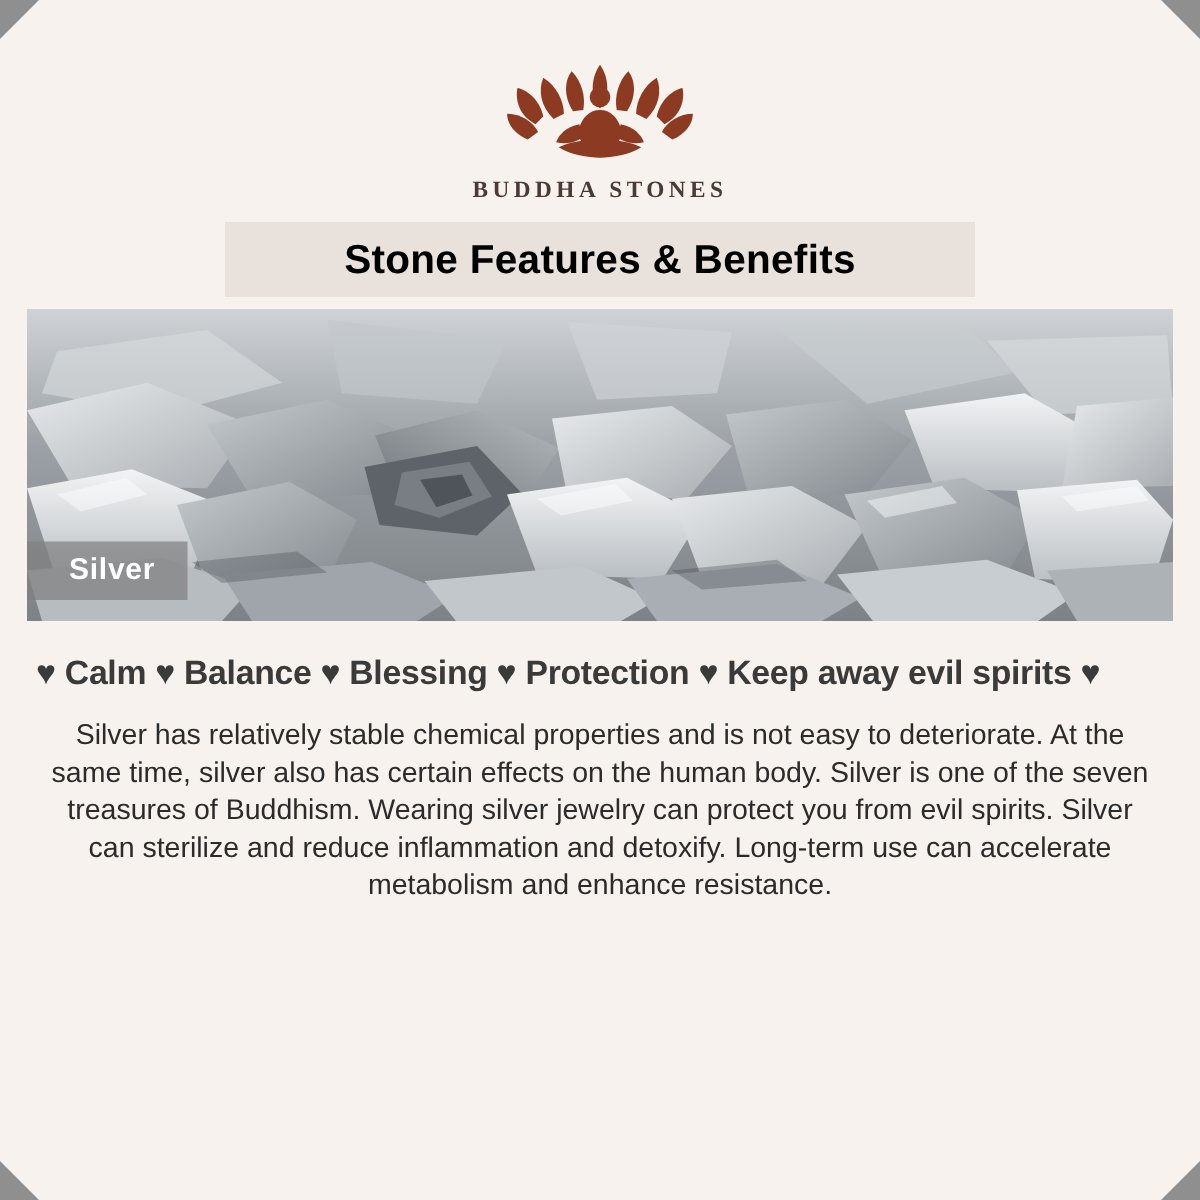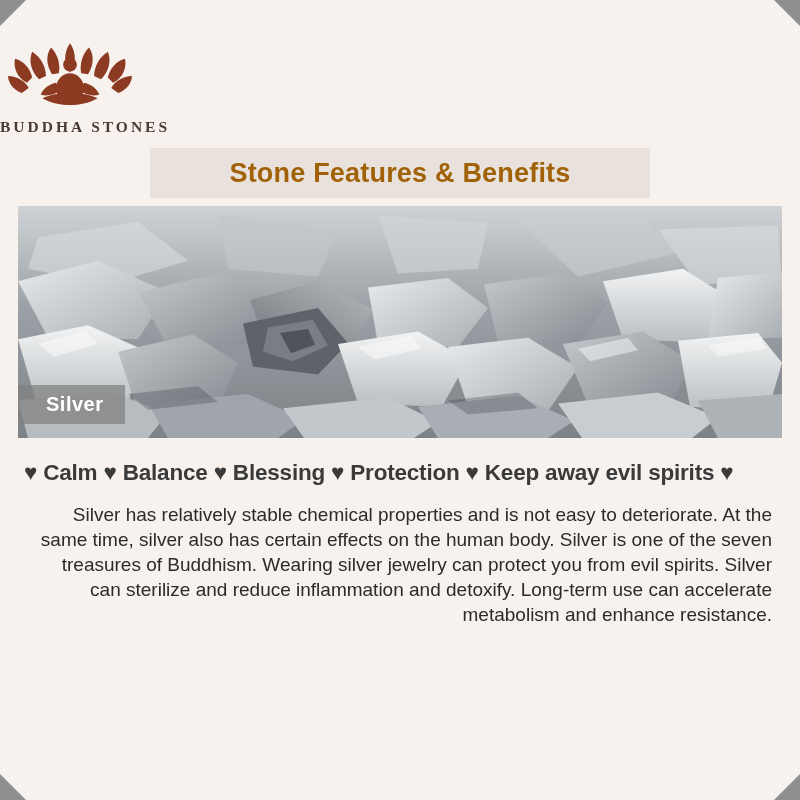--- a/index.html
+++ b/index.html
@@ -50,21 +50,21 @@
     border-left: 26px solid transparent;
   }
 
   
   .header {
     position: relative;
     height: 148px;
     background: #f7f2ee;
     display: flex;
     flex-direction: column;
-    align-items: flex-start;
+    align-items: center;
     justify-content: flex-start;
     padding-top: 26px;
     box-sizing: border-box;
   }
 
   .logo-wrap {
     width: 140px;
     height: 86px;
     display: flex;
     align-items: center;
@@ -101,29 +101,29 @@
     position: absolute;
     right: 0; top: 0; bottom: 0;
     width: 150px;
     background: #f7f2ee;
   }
   .title-text {
     position: relative;
     z-index: 2;
     font-size: 27px;
     font-weight: bold;
-    color: #a16207;
+    color: #000000;
     letter-spacing: 0.2px;
   }
 
   
   .photo {
     position: relative;
     margin: 8px 18px 0 18px;
-    height: 232px;
+    height: 208px;
     overflow: hidden;
     background: #3b82f6;
   }
   .photo svg {
     display: block;
     width: 100%;
     height: 100%;
   }
   .stone-label {
     position: absolute;
@@ -146,21 +146,21 @@
     white-space: nowrap;
     letter-spacing: -0.2px;
   }
 
   
   .body-copy {
     margin: 16px 28px 0 28px;
     font-size: 19px;
     line-height: 1.32;
     color: #2b2b2b;
-    text-align: right;
+    text-align: center;
   }
 
   .footer-space {
     height: 40px;
   }
 </style>
 </head>
 <body>
 
 <div class="page">

